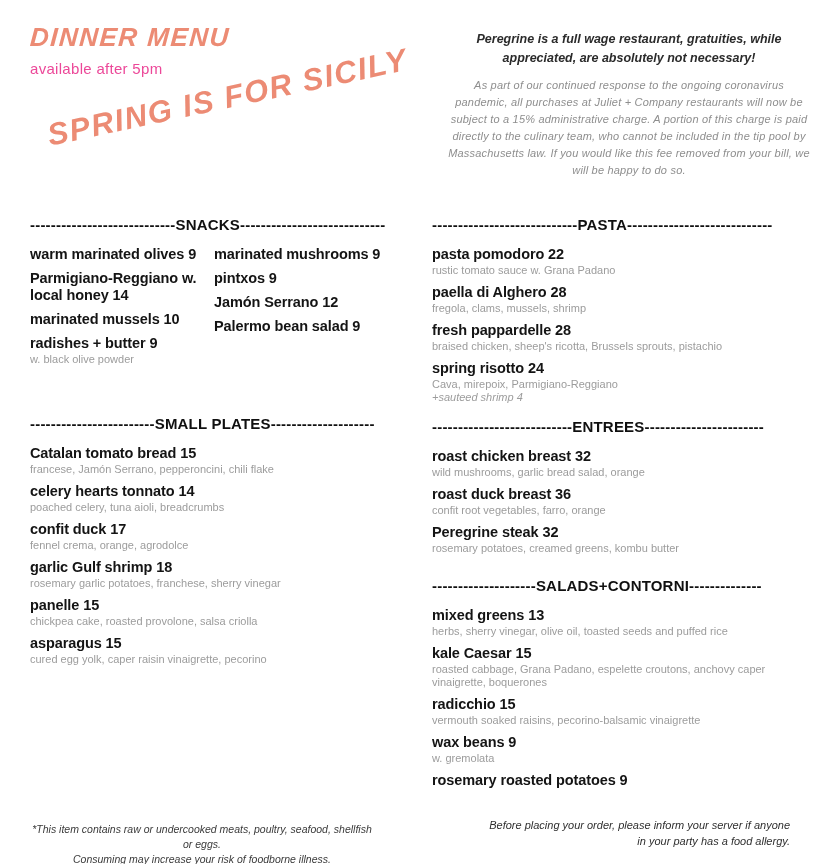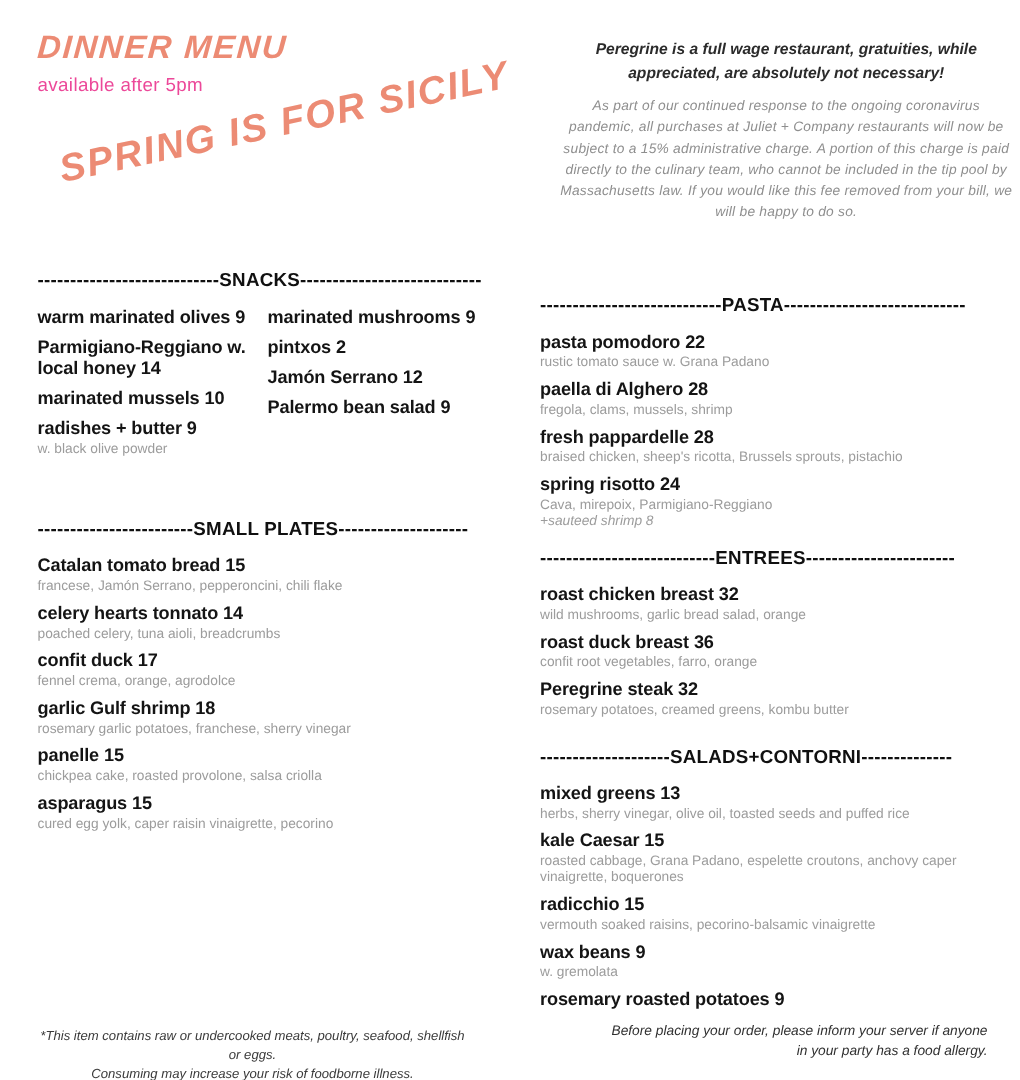--- a/index.html
+++ b/index.html
@@ -24,21 +24,21 @@
     font-size:31px;font-weight:bold;font-style:italic;color:var(--accent);
     letter-spacing:1.5px;white-space:nowrap;
     transform:rotate(-12deg);transform-origin:left center;
   }
   .notice{position:absolute;left:448px;top:30px;width:362px;text-align:center;}
   .notice-bold{font-size:12.5px;font-weight:bold;font-style:italic;color:#2b2b2b;line-height:1.5;}
   .notice-body{margin-top:9px;font-size:11px;font-style:italic;color:var(--notice);line-height:1.55;letter-spacing:.2px;}
 
   
   .col-left{position:absolute;left:30px;top:216px;width:368px;}
-  .col-right{position:absolute;left:432px;top:216px;width:358px;margin-top:20px;}
+  .col-right{position:absolute;left:432px;top:216px;width:358px;}
 
   .section-heading{
     font-size:15px;font-weight:bold;color:#101010;line-height:18px;
     letter-spacing:.2px;white-space:nowrap;overflow:hidden;margin-bottom:12px;
   }
   .menu-section{margin-bottom:14px;}
   #section-snacks{margin-bottom:42px;}
   #section-entrees{margin-bottom:22px;}
 
   .snacks-grid{display:grid;grid-template-columns:176px 1fr;column-gap:8px;}
@@ -91,21 +91,21 @@
             <div class="menu-item">
               <div class="item-name">radishes + butter 9</div>
               <div class="item-desc">w. black olive powder</div>
             </div>
           </div>
         <div>
             <div class="menu-item">
               <div class="item-name">marinated mushrooms 9</div>
             </div>
             <div class="menu-item">
-              <div class="item-name">pintxos 2</div>
+              <div class="item-name">pintxos 9</div>
             </div>
             <div class="menu-item">
               <div class="item-name">Jamón Serrano 12</div>
             </div>
             <div class="menu-item">
               <div class="item-name">Palermo bean salad 9</div>
             </div>
           </div>
       </div>
     </section>
@@ -153,21 +153,21 @@
             <div class="item-name">paella di Alghero 28</div>
             <div class="item-desc">fregola, clams, mussels, shrimp</div>
           </div>
           <div class="menu-item">
             <div class="item-name">fresh pappardelle 28</div>
             <div class="item-desc">braised chicken, sheep's ricotta, Brussels sprouts, pistachio</div>
           </div>
           <div class="menu-item">
             <div class="item-name">spring risotto 24</div>
             <div class="item-desc">Cava, mirepoix, Parmigiano-Reggiano</div>
-            <div class="item-note">+sauteed shrimp 8</div>
+            <div class="item-note">+sauteed shrimp 4</div>
           </div>
         </div>
     </section>
 
     <section class="menu-section" id="section-entrees">
       <h2 class="section-heading">---------------------------ENTREES-----------------------</h2>
       <div>
           <div class="menu-item">
             <div class="item-name">roast chicken breast 32</div>
             <div class="item-desc">wild mushrooms, garlic bread salad, orange</div>

